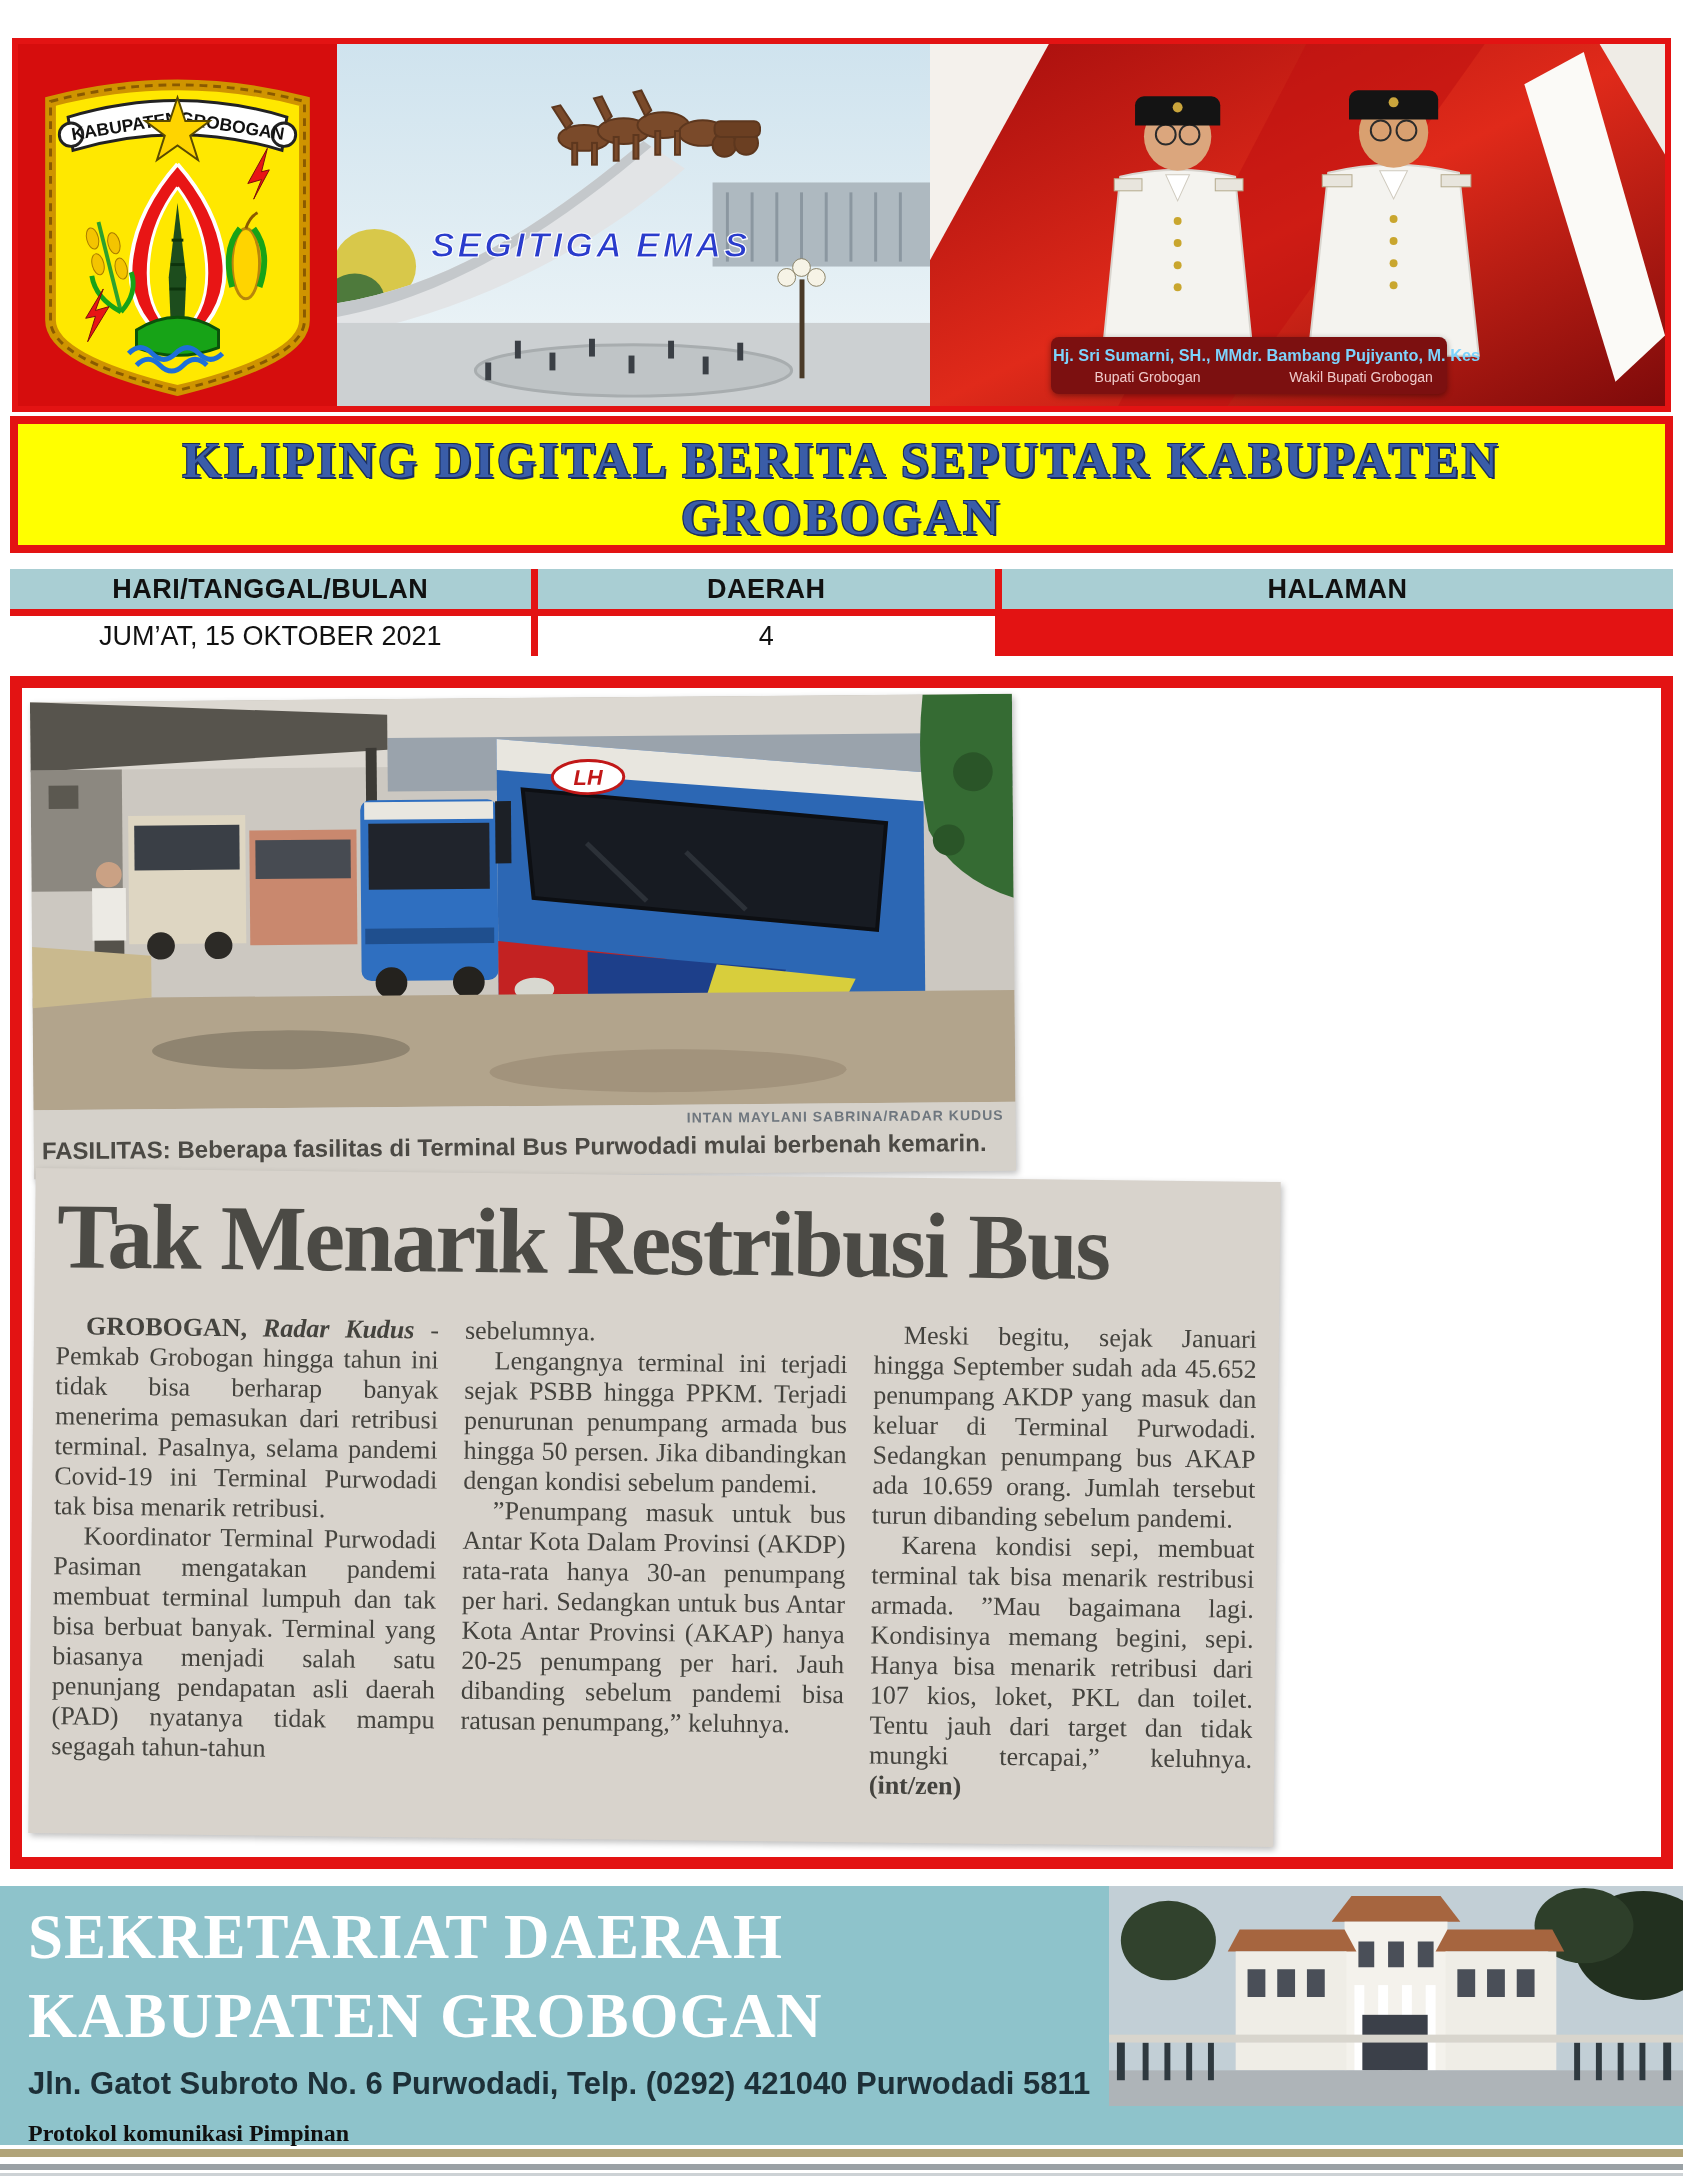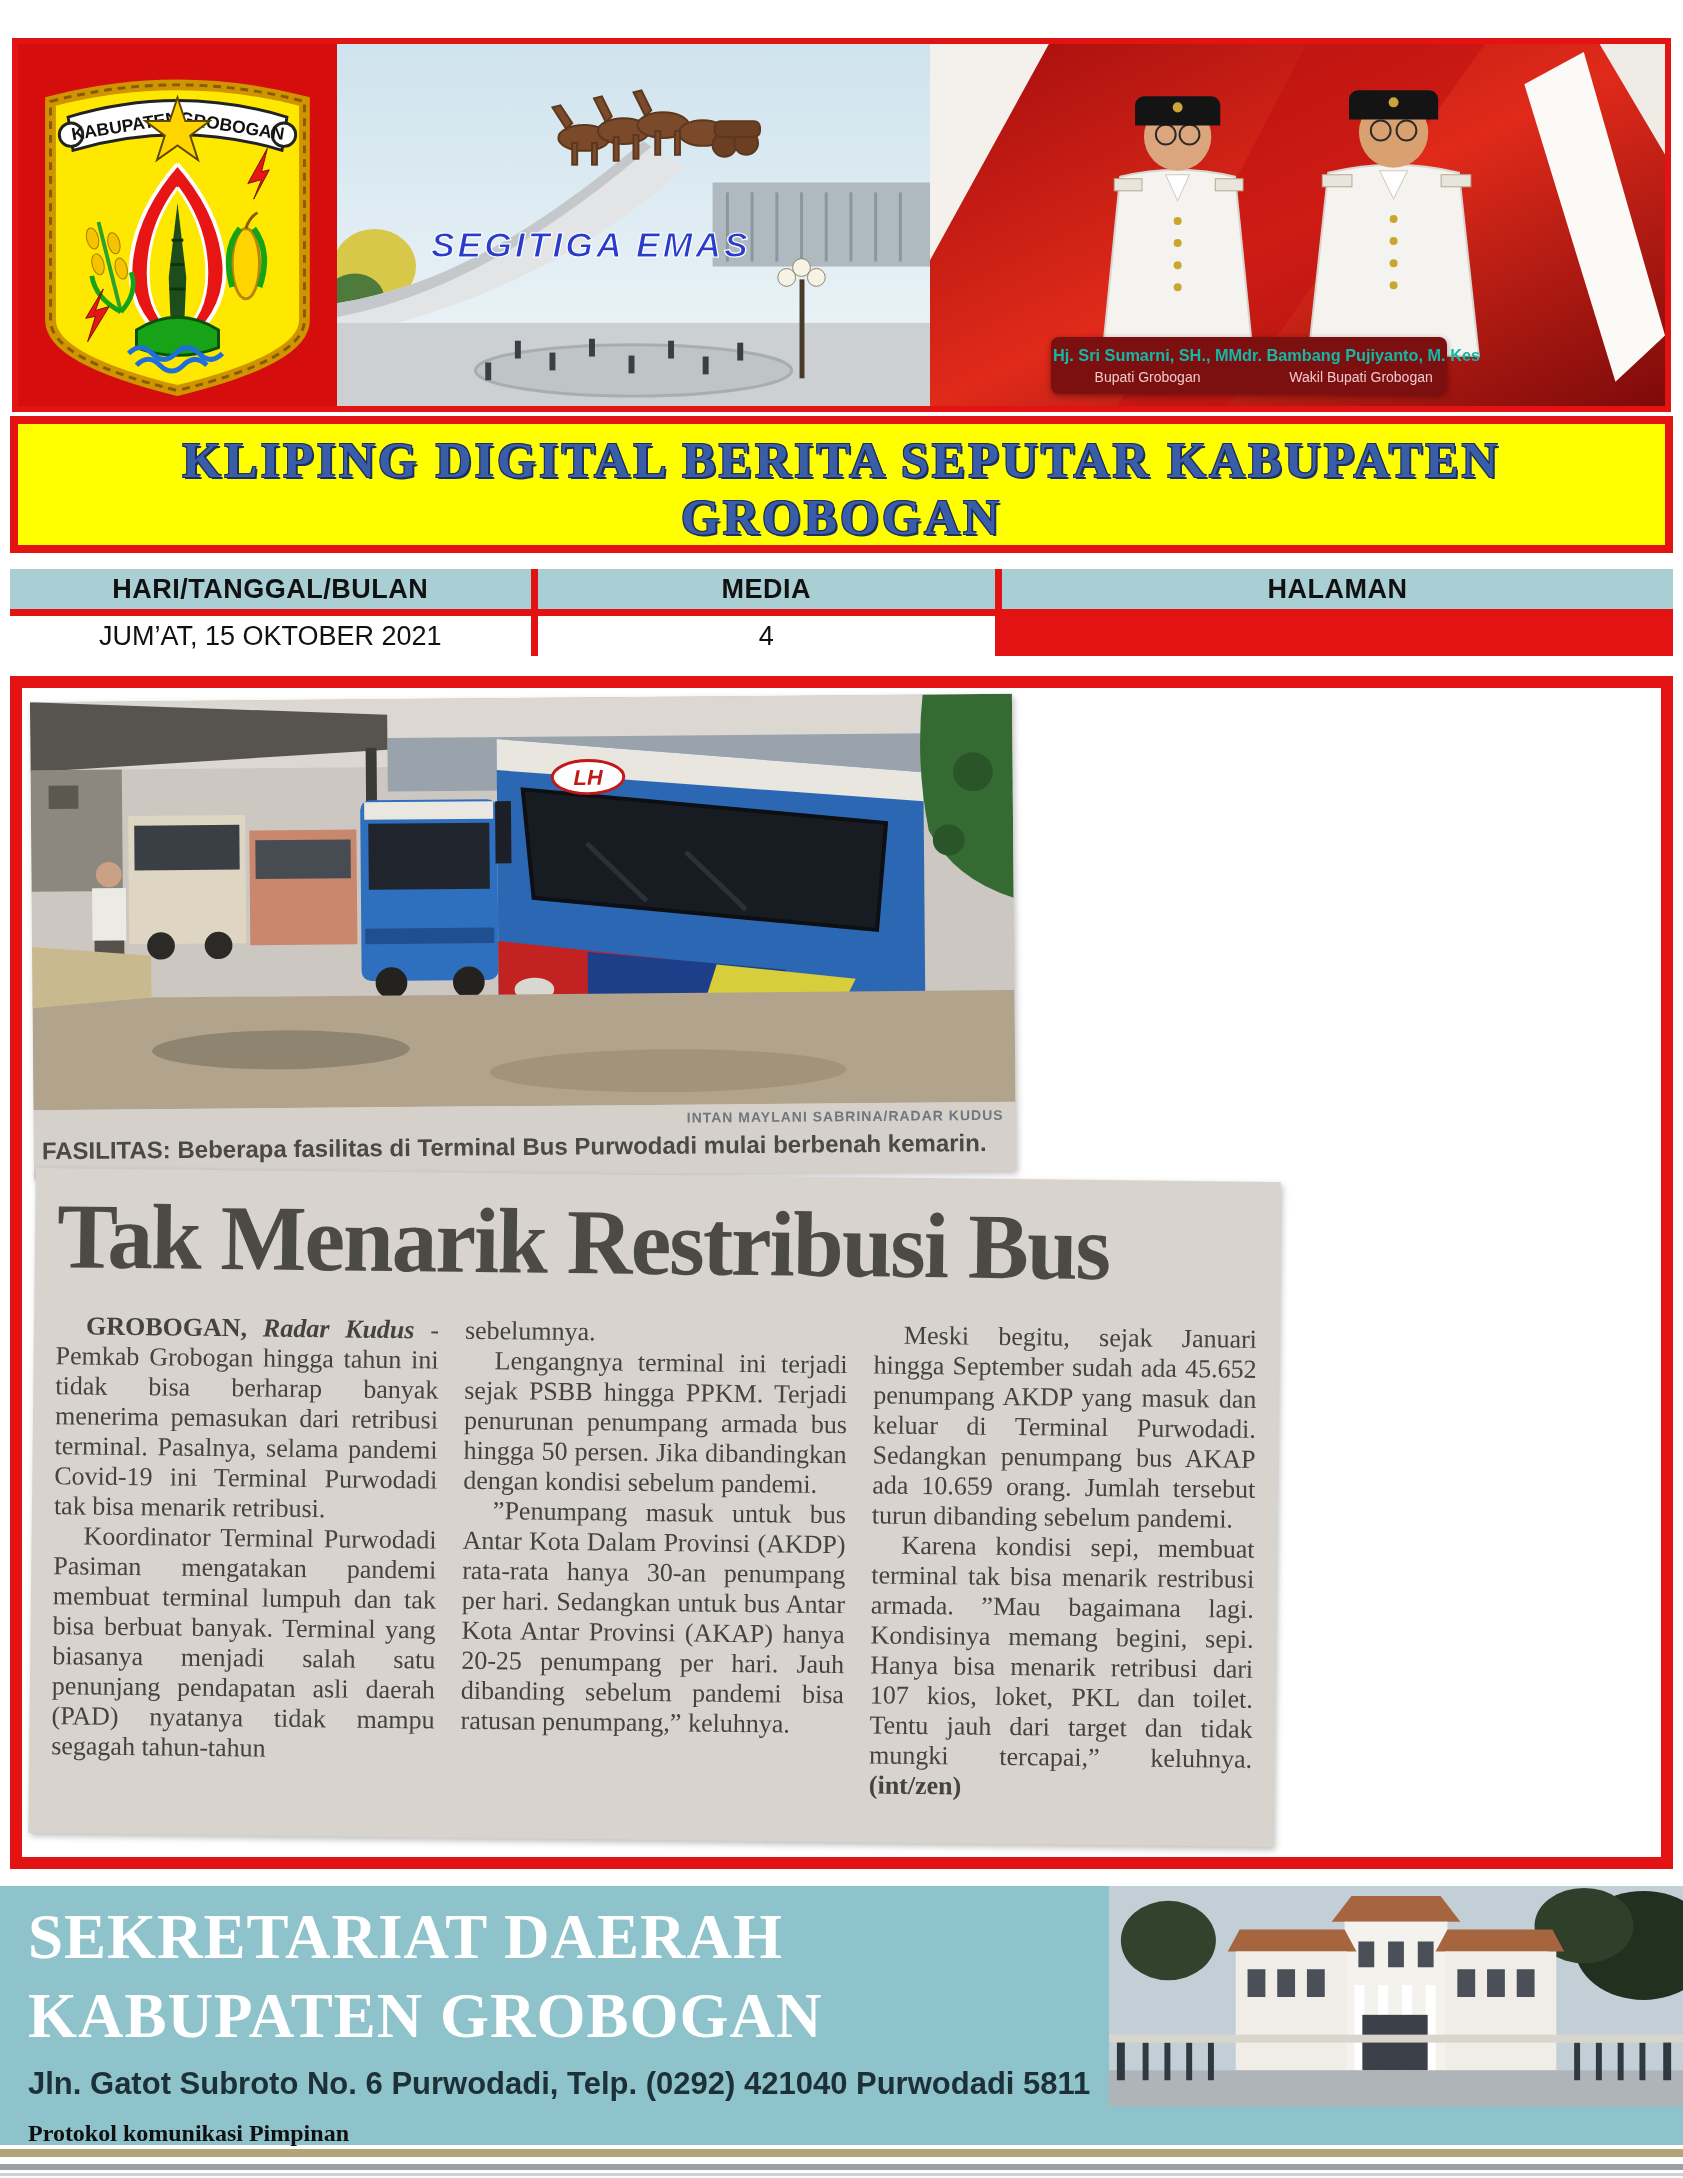--- a/index.html
+++ b/index.html
@@ -7,21 +7,21 @@
 
   
   .header { position:absolute; left:12px; top:38px; width:1659px; height:374px; display:flex; border:6px solid #e31313; background:#fff; }
   .crest-panel { width:319px; background:#d60d0d; display:flex; align-items:center; justify-content:center; }
   .plaza-panel { flex:1; position:relative; overflow:hidden; background:#a16207; }
   .plaza-panel svg { position:absolute; inset:0; width:100%; height:100%; }
   .officials-panel { width:735px; position:relative; overflow:hidden; background:#b80f0f; }
   .officials-panel svg { position:absolute; inset:0; width:100%; height:100%; }
   .nameplate { position:absolute; left:121px; bottom:12px; width:396px; background:#7c1010; border-radius:8px; padding:9px 2px; display:flex; box-shadow:0 2px 6px rgba(0,0,0,.4); }
   .nameplate .ncol { flex:1; text-align:center; }
-  .off-name { font-weight:bold; color:#14b8a6; font-size:16.3px; white-space:nowrap; }
+  .off-name { font-weight:bold; color:#7dd3fc; font-size:16.3px; white-space:nowrap; }
   .off-title { color:#efcaca; font-size:14px; margin-top:4px; }
 
   
   .banner { position:absolute; left:10px; top:416px; width:1663px; height:137px; background:#ffff00; border:8px solid #e31313; text-align:center; padding-top:8px; }
   .banner-line { font-family:"Liberation Serif", serif; font-weight:bold; font-size:50px; line-height:57px; letter-spacing:3px; color:#3a5da8;
     text-shadow:2px 2px 0 #1c2f5e, -1px -1px 0 #1c2f5e, 1px -1px 0 #1c2f5e, -1px 1px 0 #1c2f5e; }
 
   
   .info-table { position:absolute; left:10px; top:569px; width:1663px; background:#e31313; padding:0; display:grid; grid-template-columns:31.3% 27.5% 1fr; gap:7px; }
   .cell { height:40px; display:flex; align-items:center; justify-content:center; font-size:27px; color:#111; }
@@ -224,21 +224,21 @@
   </div>
 </div>
 
 <div class="banner">
   <div class="banner-line">KLIPING DIGITAL BERITA SEPUTAR KABUPATEN</div>
   <div class="banner-line">GROBOGAN</div>
 </div>
 
 <div class="info-table">
   <div class="cell head">HARI/TANGGAL/BULAN</div>
-  <div class="cell head">MEDIA</div>
+  <div class="cell head">DAERAH</div>
   <div class="cell head">HALAMAN</div>
   <div class="cell val">JUM’AT, 15 OKTOBER 2021</div>
   <div class="cell val">4</div>
 </div>
 
 <div class="clip">
   <div class="scan-artifact">oos</div>
 
   <div class="photo-block">
     <svg viewBox="0 0 990 420" preserveAspectRatio="none">

